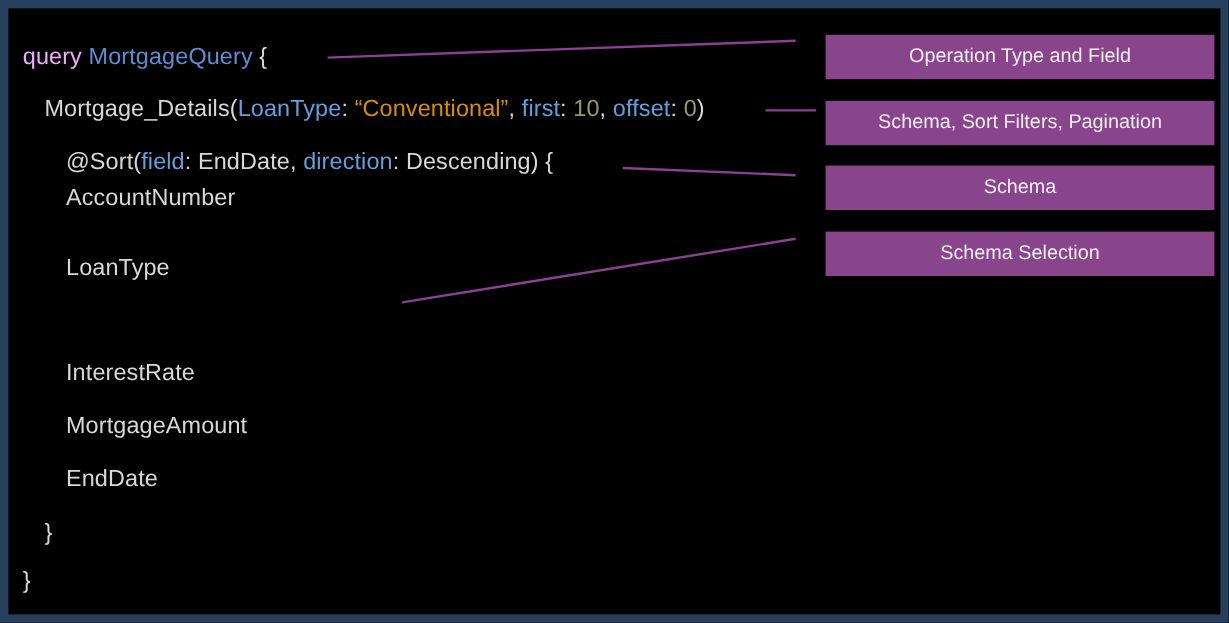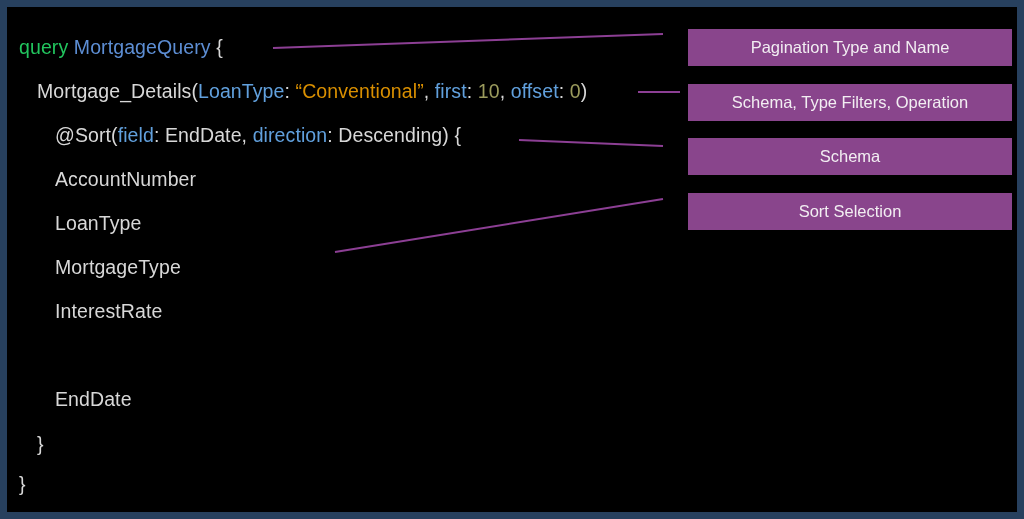--- a/index.html
+++ b/index.html
@@ -84,40 +84,40 @@
 <div id="canvas">
 
   <svg id="connector-layer" viewBox="0 0 1010 505" width="1010" height="505">
       <line x1="266" y1="41" x2="656" y2="27" stroke="#8c3f94" stroke-width="2"></line>
       <line x1="631" y1="85" x2="673" y2="85" stroke="#8c3f94" stroke-width="2"></line>
       <line x1="512" y1="133" x2="656" y2="139" stroke="#8c3f94" stroke-width="2"></line>
       <line x1="328" y1="245" x2="656" y2="192" stroke="#8c3f94" stroke-width="2"></line>
     </svg>
 
   <div id="code-block">
-      <div class="code-line" style="top: 29px; left: 12px;"><span class="tok-keyword" style="color: #22c55e;">query</span><span class="tok-plain"> </span><span class="tok-opname" style="color: rgb(93, 142, 212); margin-top: 12px;">MortgageQuery</span><span class="tok-plain"> </span><span class="tok-brace" style="color: rgb(216, 216, 216);">{</span></div>
+      <div class="code-line" style="top: 29px; left: 12px;"><span class="tok-keyword" style="color: #f0abfc;">query</span><span class="tok-plain"> </span><span class="tok-opname" style="color: rgb(93, 142, 212); margin-top: 12px;">MortgageQuery</span><span class="tok-plain"> </span><span class="tok-brace" style="color: rgb(216, 216, 216);">{</span></div>
       <div class="code-line" style="top: 73px; left: 30px;"><span class="tok-plain" style="color: rgb(216, 216, 216);">Mortgage_Details(</span><span class="tok-arg" style="color: rgb(97, 160, 221);">LoanType</span><span class="tok-punct" style="color: rgb(216, 216, 216);">: </span><span class="tok-string" style="color: rgb(217, 143, 0);">“Conventional”</span><span class="tok-punct" style="color: rgb(216, 216, 216);">, </span><span class="tok-arg" style="color: rgb(97, 160, 221);">first</span><span class="tok-punct" style="color: rgb(216, 216, 216);">: </span><span class="tok-number" style="color: rgb(155, 155, 93);">10</span><span class="tok-punct" style="color: rgb(216, 216, 216);">, </span><span class="tok-arg" style="color: rgb(97, 160, 221);">offset</span><span class="tok-punct" style="color: rgb(216, 216, 216);">: </span><span class="tok-number" style="color: rgb(155, 155, 93);">0</span><span class="tok-punct" style="color: rgb(216, 216, 216);">)</span></div>
       <div class="code-line" style="top: 117px; left: 48px;"><span class="tok-plain" style="color: rgb(216, 216, 216);">@Sort(</span><span class="tok-arg" style="color: rgb(97, 160, 221);">field</span><span class="tok-punct" style="color: rgb(216, 216, 216);">: </span><span class="tok-field" style="color: rgb(216, 216, 216);">EndDate</span><span class="tok-punct" style="color: rgb(216, 216, 216);">, </span><span class="tok-arg" style="color: rgb(97, 160, 221);">direction</span><span class="tok-punct" style="color: rgb(216, 216, 216);">: </span><span class="tok-field" style="color: rgb(216, 216, 216);">Descending</span><span class="tok-punct" style="color: rgb(216, 216, 216);">) {</span></div>
-      <div class="code-line" style="top: 161px; left: 48px; text-align: center;"><span class="tok-field" style="color: rgb(216, 216, 216);">AccountNumber</span></div>
+      <div class="code-line" style="top: 147px; left: 48px; text-align: center;"><span class="tok-field" style="color: rgb(216, 216, 216);">AccountNumber</span></div>
       <div class="code-line" style="top: 205px; left: 48px;"><span class="tok-field" style="color: rgb(216, 216, 216);">LoanType</span></div>
-      <div class="code-line" style="top: 249px; left: 48px;"><span class="tok-field" style="color: rgb(216, 216, 216);">MortgageType</span></div>
       <div class="code-line" style="top: 293px; left: 48px; text-align: center;"><span class="tok-field" style="color: rgb(216, 216, 216);">InterestRate</span></div>
+      <div class="code-line" style="top: 337px; left: 48px;"><span class="tok-field" style="color: rgb(216, 216, 216);">MortgageAmount</span></div>
       <div class="code-line" style="top: 381px; left: 48px;"><span class="tok-field" style="color: rgb(216, 216, 216);">EndDate</span></div>
       <div class="code-line" style="top: 426px; left: 30px;"><span class="tok-brace" style="color: rgb(216, 216, 216);">}</span></div>
       <div class="code-line" style="top: 466px; left: 12px;"><span class="tok-brace" style="color: rgb(216, 216, 216);">}</span></div>
     </div>
 
   <div id="callout-stack">
       <div class="callout" style="top: 22px; background: rgb(137, 69, 140);">
-        <span class="callout-label">Pagination Type and Name</span>
+        <span class="callout-label">Operation Type and Field</span>
       </div>
       <div class="callout" style="top: 77px; background: rgb(137, 69, 140);">
-        <span class="callout-label">Schema, Type Filters, Operation</span>
+        <span class="callout-label">Schema, Sort Filters, Pagination</span>
       </div>
       <div class="callout" style="top: 131px; background: rgb(137, 69, 140);">
         <span class="callout-label">Schema</span>
       </div>
       <div class="callout" style="top: 186px; background: rgb(137, 69, 140);">
-        <span class="callout-label">Sort Selection</span>
+        <span class="callout-label">Schema Selection</span>
       </div>
     </div>
 
 </div>
 
 </body></html>

